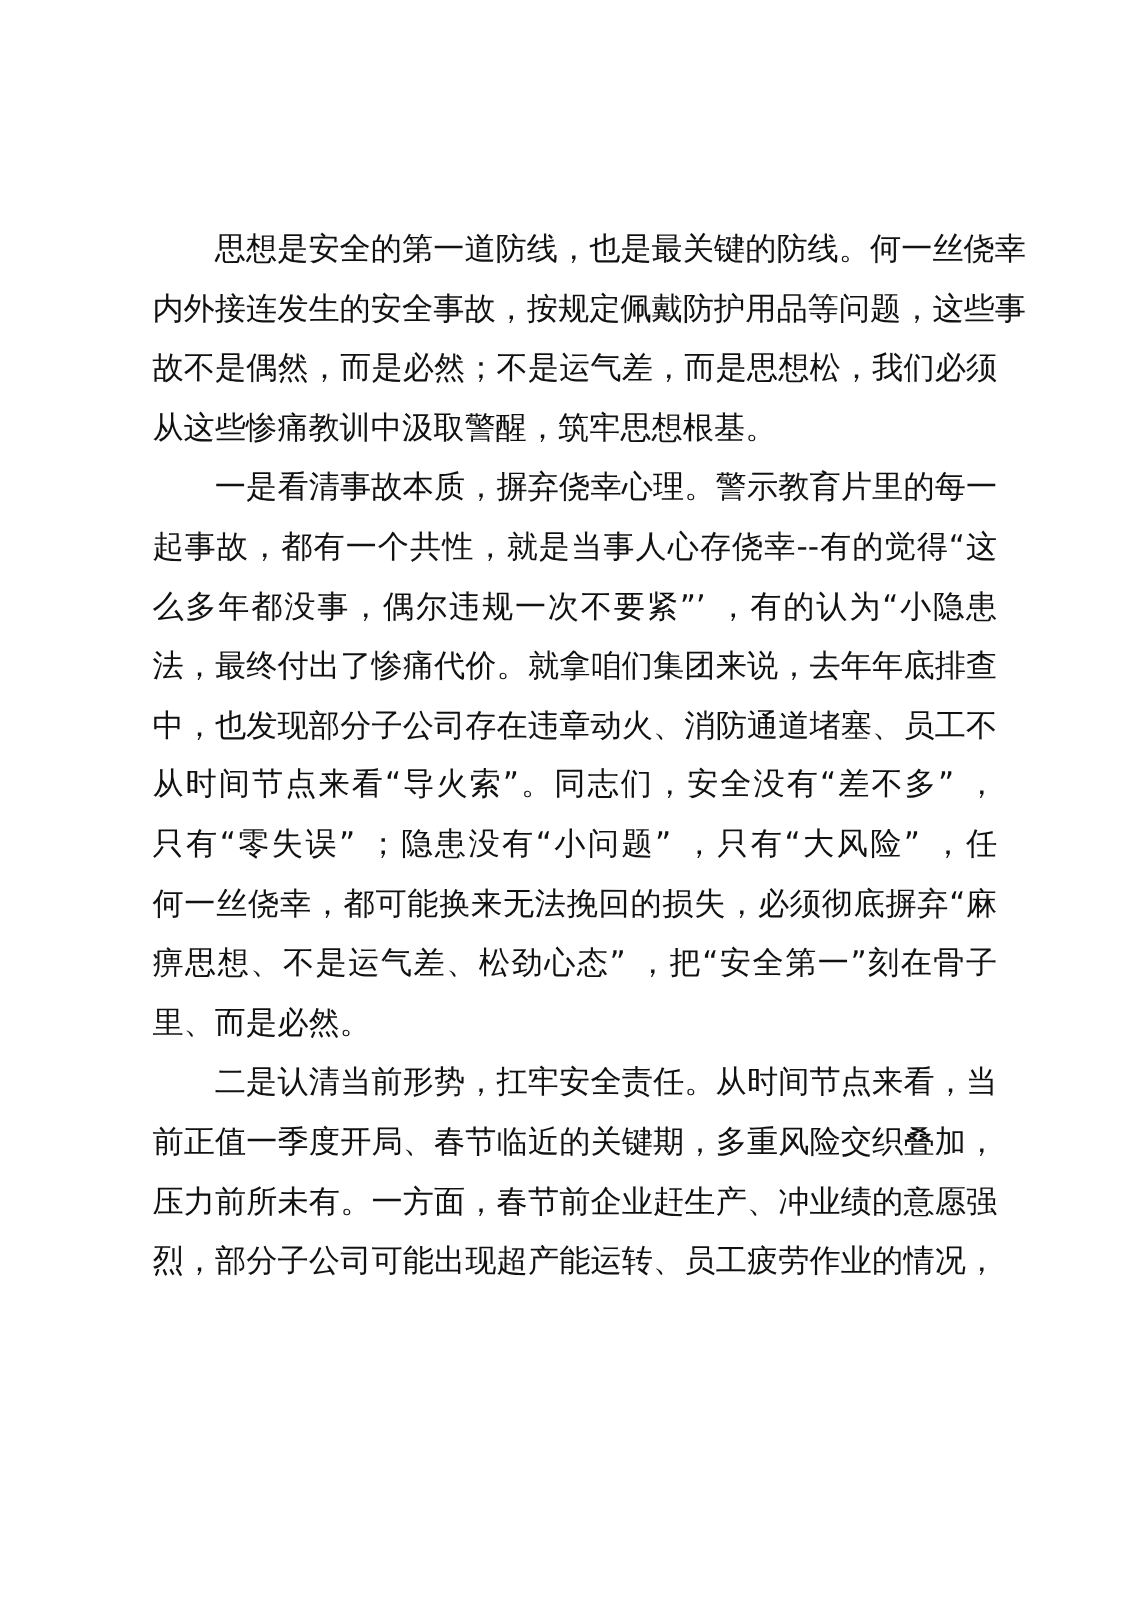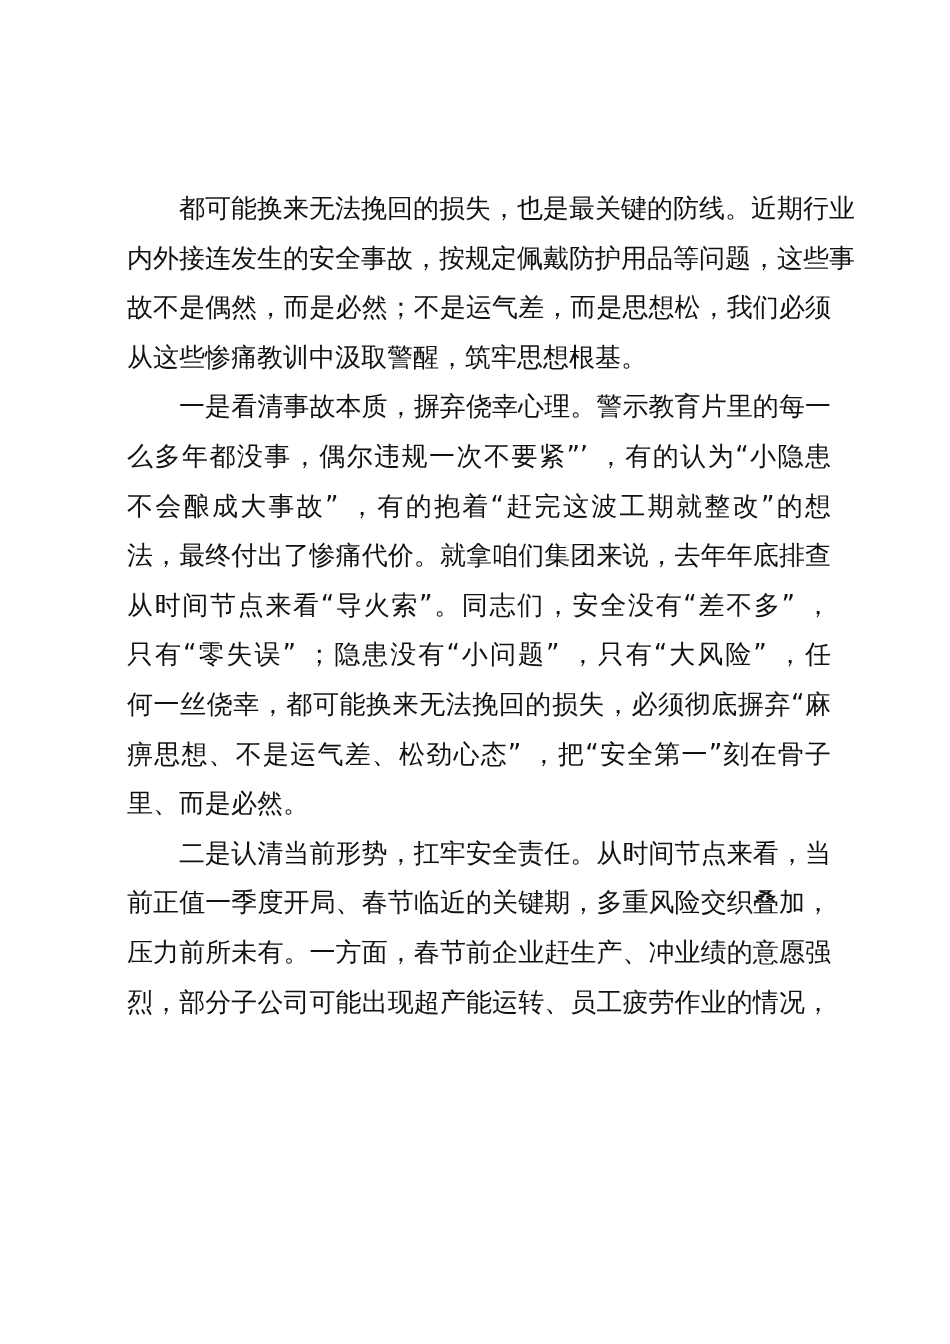--- a/index.html
+++ b/index.html
@@ -45,31 +45,32 @@
       text-align-last: left;
     }
   </style>
 </head>
 <body>
 
 <div class="page">
   <div class="content">
 
     <div class="paragraph">
-      <div class="line indent">都可能换来无法挽回的损失，也是最关键的防线。近期行业</div>
+      <div class="line indent">思想是安全的第一道防线，也是最关键的防线。何一丝侥幸</div>
       <div class="line">内外接连发生的安全事故，按规定佩戴防护用品等问题，这些事</div>
       <div class="line">故不是偶然，而是必然；不是运气差，而是思想松，我们必须</div>
       <div class="line last">从这些惨痛教训中汲取警醒，筑牢思想根基。</div>
     </div>
 
     <div class="paragraph">
       <div class="line indent">一是看清事故本质，摒弃侥幸心理。警示教育片里的每一</div>
+      <div class="line">起事故，都有一个共性，就是当事人心存侥幸--有的觉得“这</div>
       <div class="line">么多年都没事，偶尔违规一次不要紧”’ ，有的认为“小隐患</div>
-      <div class="line">不会酿成大事故” ，有的抱着“赶完这波工期就整改”的想</div>
       <div class="line">法，最终付出了惨痛代价。就拿咱们集团来说，去年年底排查</div>
+      <div class="line">中，也发现部分子公司存在违章动火、消防通道堵塞、员工不</div>
       <div class="line">从时间节点来看“导火索”。同志们，安全没有“差不多” ，</div>
       <div class="line">只有“零失误” ；隐患没有“小问题” ，只有“大风险” ，任</div>
       <div class="line">何一丝侥幸，都可能换来无法挽回的损失，必须彻底摒弃“麻</div>
       <div class="line">痹思想、不是运气差、松劲心态” ，把“安全第一”刻在骨子</div>
       <div class="line last">里、而是必然。</div>
     </div>
 
     <div class="paragraph">
       <div class="line indent">二是认清当前形势，扛牢安全责任。从时间节点来看，当</div>
       <div class="line">前正值一季度开局、春节临近的关键期，多重风险交织叠加，</div>

